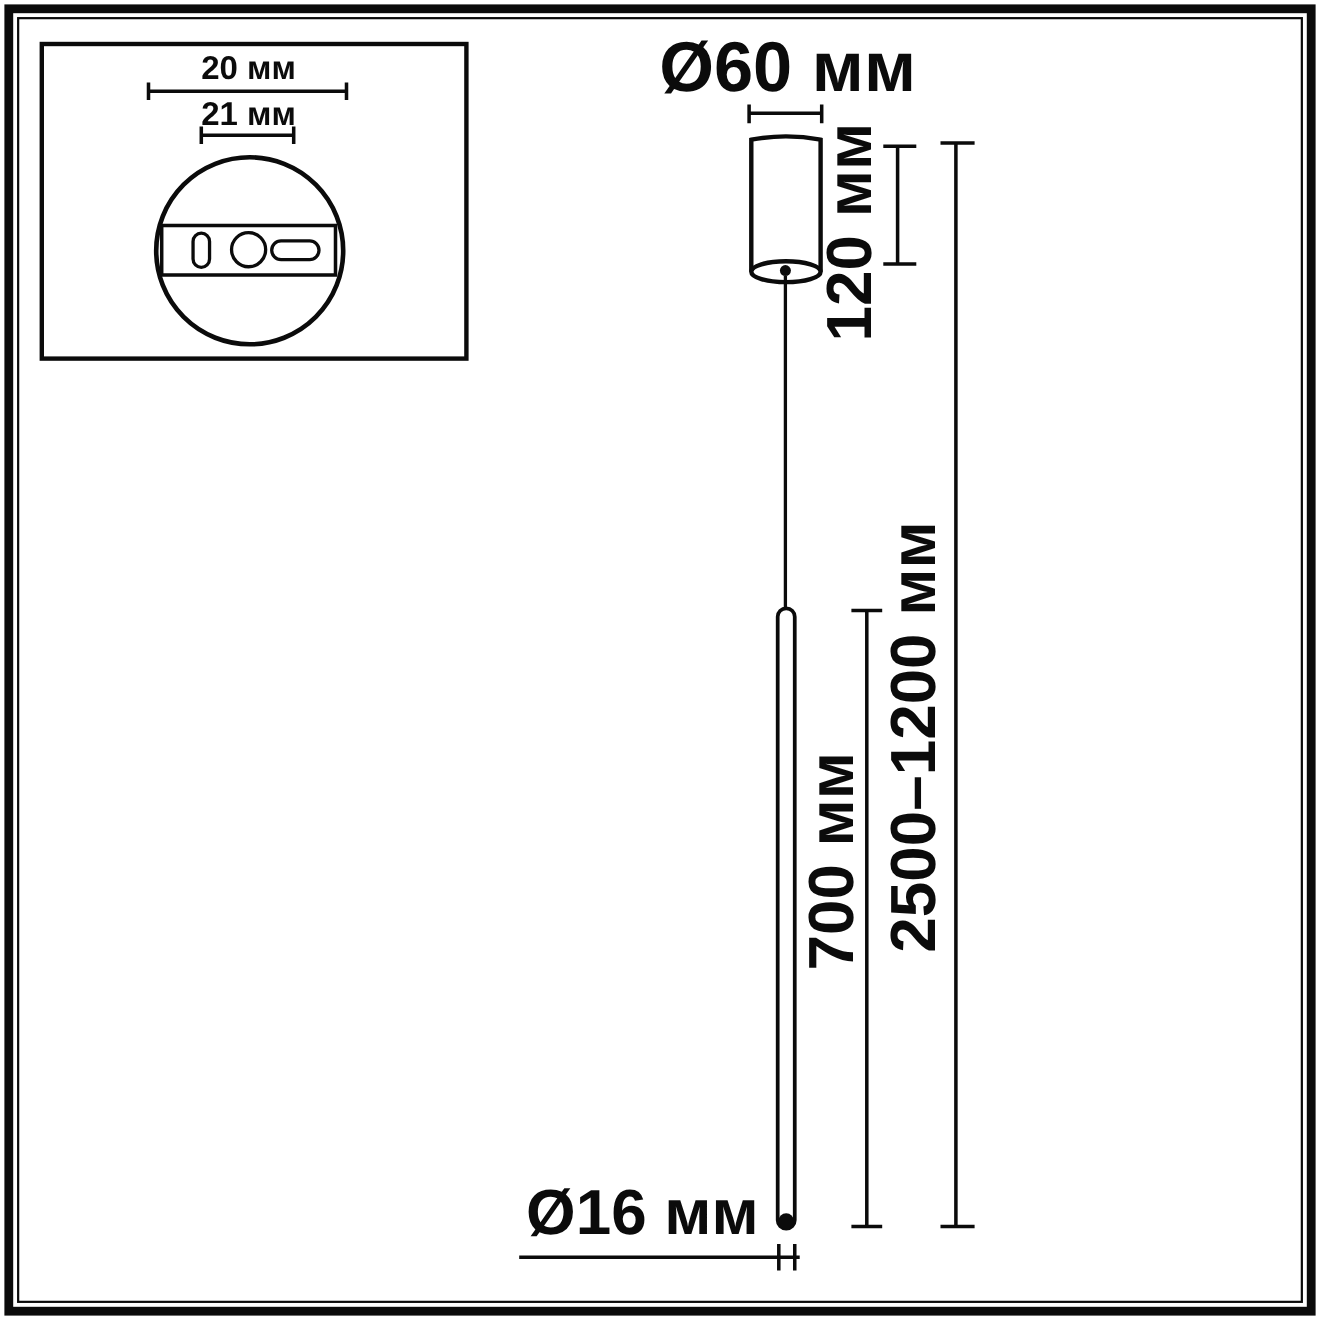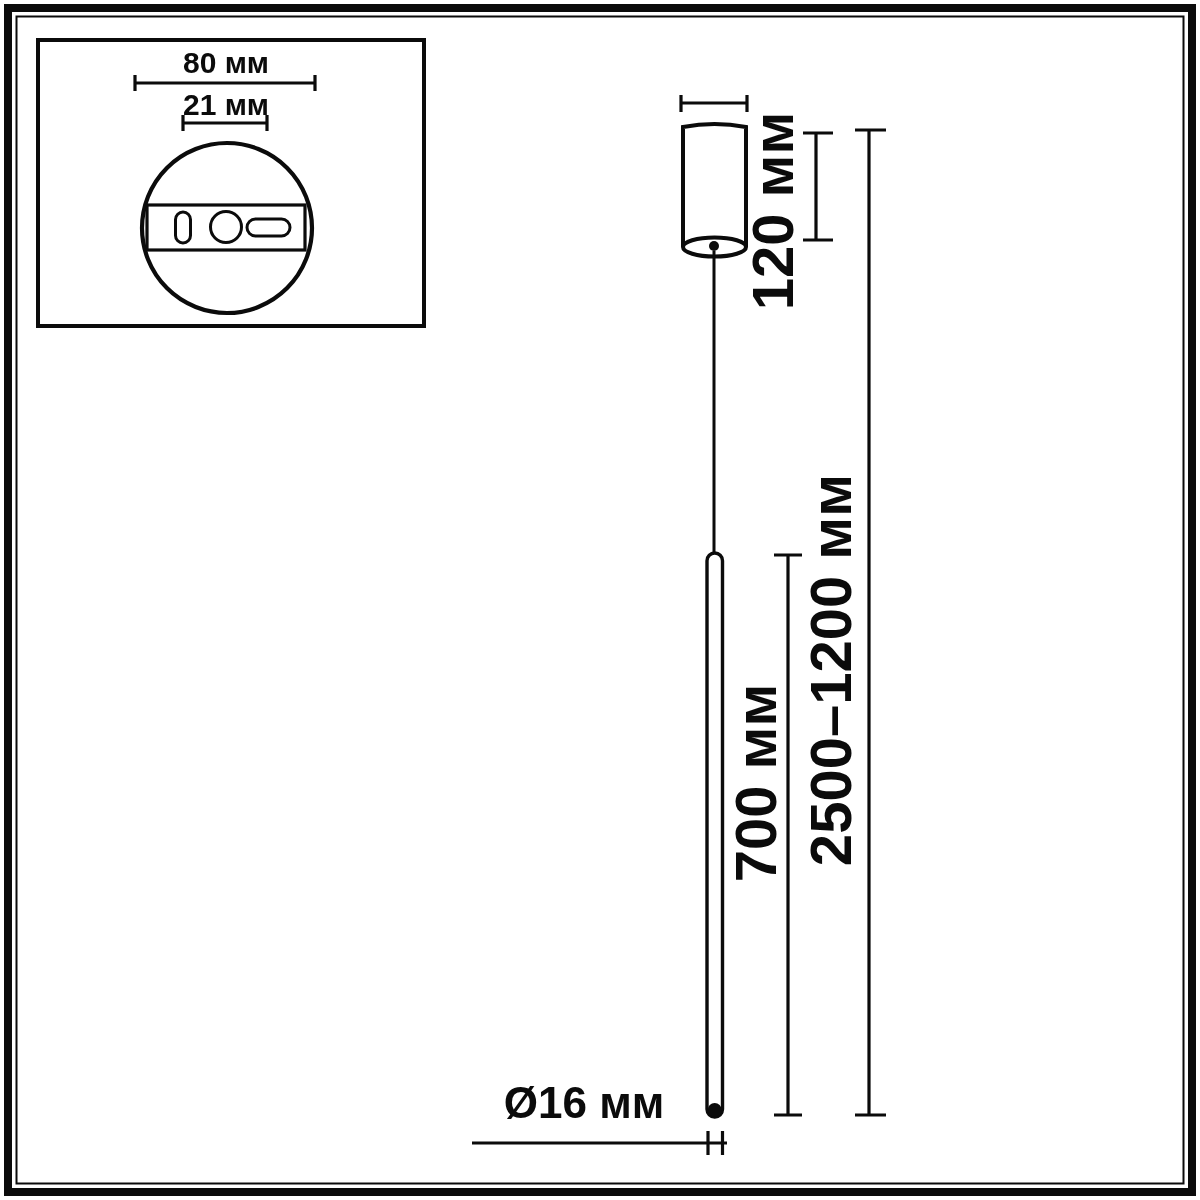--- a/index.html
+++ b/index.html
@@ -74,25 +74,26 @@
     <path d="M869,130 V1115 M855,130 H886 M855,1115 H886" fill="none" stroke="#0b0b0b" stroke-width="3.2"></path>
 
     <rect x="707" y="553" width="15.5" height="564" rx="7.7" fill="#ffffff" stroke="#0b0b0b" stroke-width="3.4"></rect>
     <circle cx="714.7" cy="1110" r="7" fill="#0b0b0b"></circle>
 
     <path d="M788,555 V1115 M774,555 H802 M774,1115 H802" fill="none" stroke="#0b0b0b" stroke-width="3.2"></path>
 
     <path d="M472,1143 H727 M708,1131 V1155 M722.5,1131 V1155" fill="none" stroke="#0b0b0b" stroke-width="3.2"></path>
   </svg>
 
-  <div class="label" style="left:226px; top:63px; font-size:30px;">80 мм</div>
+  <div class="label" style="left:226px; top:63px; font-size:30px;">20 мм</div>
   <div class="label" style="left:226px; top:105px; font-size:30px;">21 мм</div>
 
+  <div class="label" style="left:716px; top:61px; font-size:64px;">Ø60 мм</div>
 
   <div class="label rot" style="left:773px; top:211px; font-size:58px;">120 мм</div>
 
   <div class="label rot" style="left:756px; top:783px; font-size:58px;">700 мм</div>
 
   <div class="label rot" style="left:831px; top:670px; font-size:58px;">2500–1200 мм</div>
 
-  <div class="label" style="left:584px; top:1103px; font-size:44px;">Ø16 мм</div>
+  <div class="label" style="left:584px; top:1103px; font-size:58px;">Ø16 мм</div>
 
 </div>
 
 </body></html>

